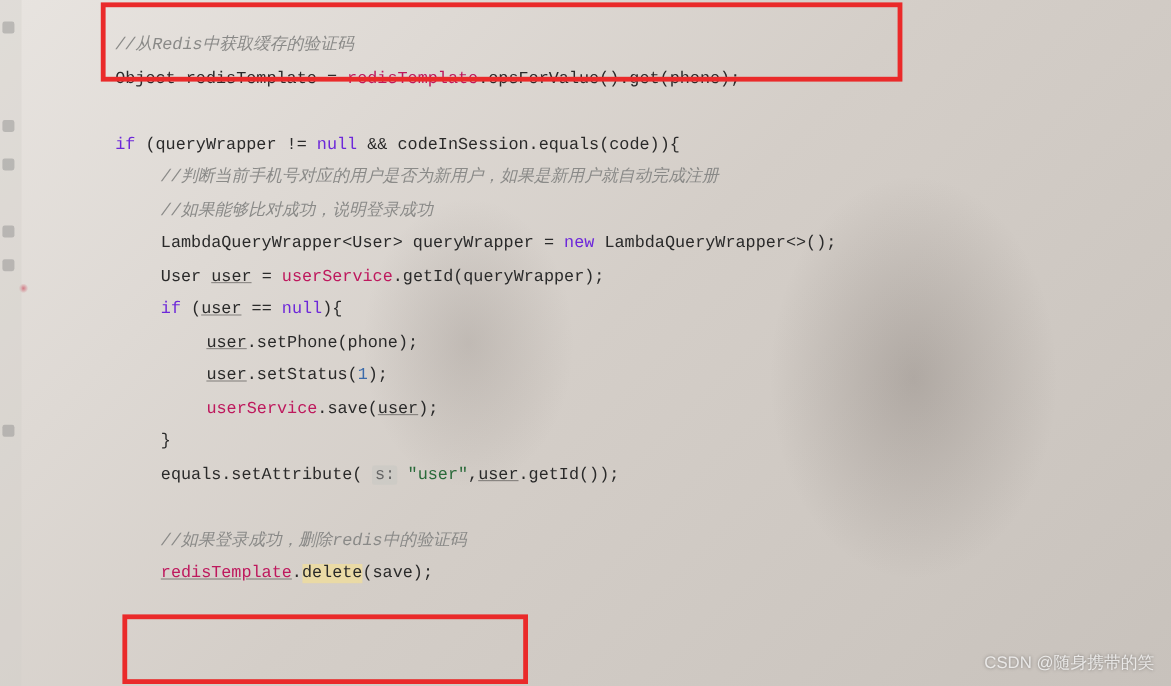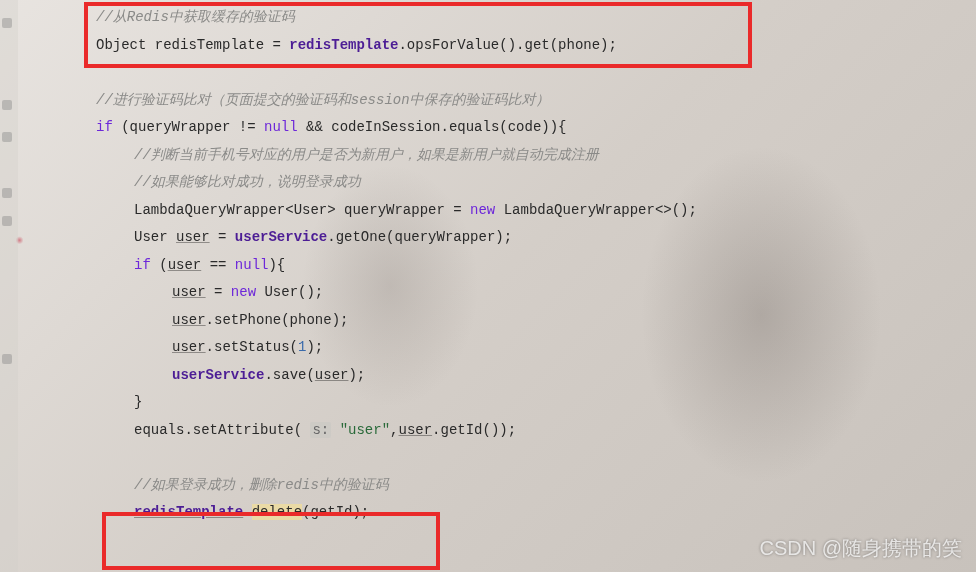--- a/index.html
+++ b/index.html
@@ -15,54 +15,54 @@
     .bg-overlay {
       position: absolute;
       inset: 0;
       background: radial-gradient(ellipse 200px 280px at 78% 55%, rgba(80,70,65,0.25) 0%, transparent 60%),
                   radial-gradient(ellipse 160px 220px at 40% 50%, rgba(90,80,75,0.18) 0%, transparent 55%),
                   radial-gradient(circle 4px at 2% 42%, rgba(200,60,80,0.6) 0%, transparent 100%);
       pointer-events: none;
     }
     .code-area {
       position: relative;
-      padding: 4px 0 0 0;
+      padding: 25px 0 0 0;
       line-height: 27.5px;
     }
     .line {
       white-space: pre;
       padding-left: 96px;
       color: #2a2a2a;
     }
     .indent1 { padding-left: 134px; }
     .indent2 { padding-left: 172px; }
     .comment { color: #8a8a88; font-style: italic; }
     .keyword { color: #6d28d9; font-weight: 400; margin-top: 16px; }
-    .purple { color: #4c1d95; font-weight: bold; }
+    .purple { color: #be185d; }
     .string { color: #2a6a3a; }
     .number { color: #3a6aaa; }
     .underline { text-decoration: underline; text-decoration-color: rgba(0,0,0,0.35); }
     .hint { background: rgba(200,200,195,0.6); color: #666; padding: 0 2px; border-radius: 2px; font-style: normal;}
     .highlight-yellow { background: rgba(255,230,130,0.5); margin-top: 47px; }
 
     .red-box {
       position: absolute;
       border: 4px solid #ea2a2a;
       pointer-events: none;
     }
     .box1 { left: 84px; top: 2px; width: 668px; height: 66px; }
     .box2 { left: 102px; top: 512px; width: 338px; height: 58px; }
 
     .watermark {
       position: absolute;
       right: 14px;
       bottom: 10px;
       color: rgba(250,250,250,0.78);
       font-family: Arial, sans-serif;
-      font-size: 20px;
+      font-size: 14px;
       text-shadow: 0 0 3px rgba(0,0,0,0.4);
       pointer-events: none;
     }
     .gutter {
       position: absolute;
       left: 0; top: 0; bottom: 0;
       width: 18px;
       background: rgba(210,206,200,0.35);
     }
     .marker {
@@ -85,34 +85,32 @@
   <div class="marker m3"></div>
   <div class="marker m4"></div>
   <div class="marker m5"></div>
   <div class="marker m6"></div>
 </div>
 
 <div class="code-area">
   <div class="line"><span class="comment">//从Redis中获取缓存的验证码</span></div>
   <div class="line"><span>Object redisTemplate = </span><span class="purple">redisTemplate</span><span>.opsForValue().get(phone);</span></div>
   <div class="line"> </div>
-  <div class="line"><span class="comment">//进行验证码比对（页面提交的验证码和session中保存的验证码比对）</span></div>
   <div class="line"><span class="keyword">if</span><span> (queryWrapper != </span><span class="keyword">null</span><span> &amp;&amp; codeInSession.equals(code)){</span></div>
   <div class="line indent1"><span class="comment">//判断当前手机号对应的用户是否为新用户，如果是新用户就自动完成注册</span></div>
   <div class="line indent1"><span class="comment">//如果能够比对成功，说明登录成功</span></div>
   <div class="line indent1"><span>LambdaQueryWrapper&lt;User&gt; queryWrapper = </span><span class="keyword">new</span><span> LambdaQueryWrapper&lt;&gt;();</span></div>
-  <div class="line indent1"><span>User </span><span class="underline">user</span><span> = </span><span class="purple">userService</span><span>.getOne(queryWrapper);</span></div>
+  <div class="line indent1"><span>User </span><span class="underline">user</span><span> = </span><span class="purple">userService</span><span>.getId(queryWrapper);</span></div>
   <div class="line indent1"><span class="keyword">if</span><span> (</span><span class="underline">user</span><span> == </span><span class="keyword">null</span><span>){</span></div>
-  <div class="line indent2"><span class="underline">user</span><span> = </span><span class="keyword">new</span><span> User();</span></div>
   <div class="line indent2"><span class="underline">user</span><span>.setPhone(phone);</span></div>
   <div class="line indent2"><span class="underline">user</span><span>.setStatus(</span><span class="number">1</span><span>);</span></div>
   <div class="line indent2"><span class="purple">userService</span><span>.save(</span><span class="underline">user</span><span>);</span></div>
   <div class="line indent1"><span>}</span></div>
   <div class="line indent1"><span>equals.setAttribute( </span><span class="hint">s:</span><span> </span><span class="string">"user"</span><span>,</span><span class="underline">user</span><span>.getId());</span></div>
   <div class="line indent1"> </div>
   <div class="line indent1"><span class="comment">//如果登录成功，删除redis中的验证码</span></div>
-  <div class="line indent1"><span class="purple underline">redisTemplate</span><span>.</span><span class="highlight-yellow">delete</span><span>(getId);</span></div>
+  <div class="line indent1"><span class="purple underline">redisTemplate</span><span>.</span><span class="highlight-yellow">delete</span><span>(save);</span></div>
 </div>
 
 <div class="red-box box1"></div>
 <div class="red-box box2"></div>
 
 <div class="watermark">CSDN @随身携带的笑</div>
 
 </body></html>

